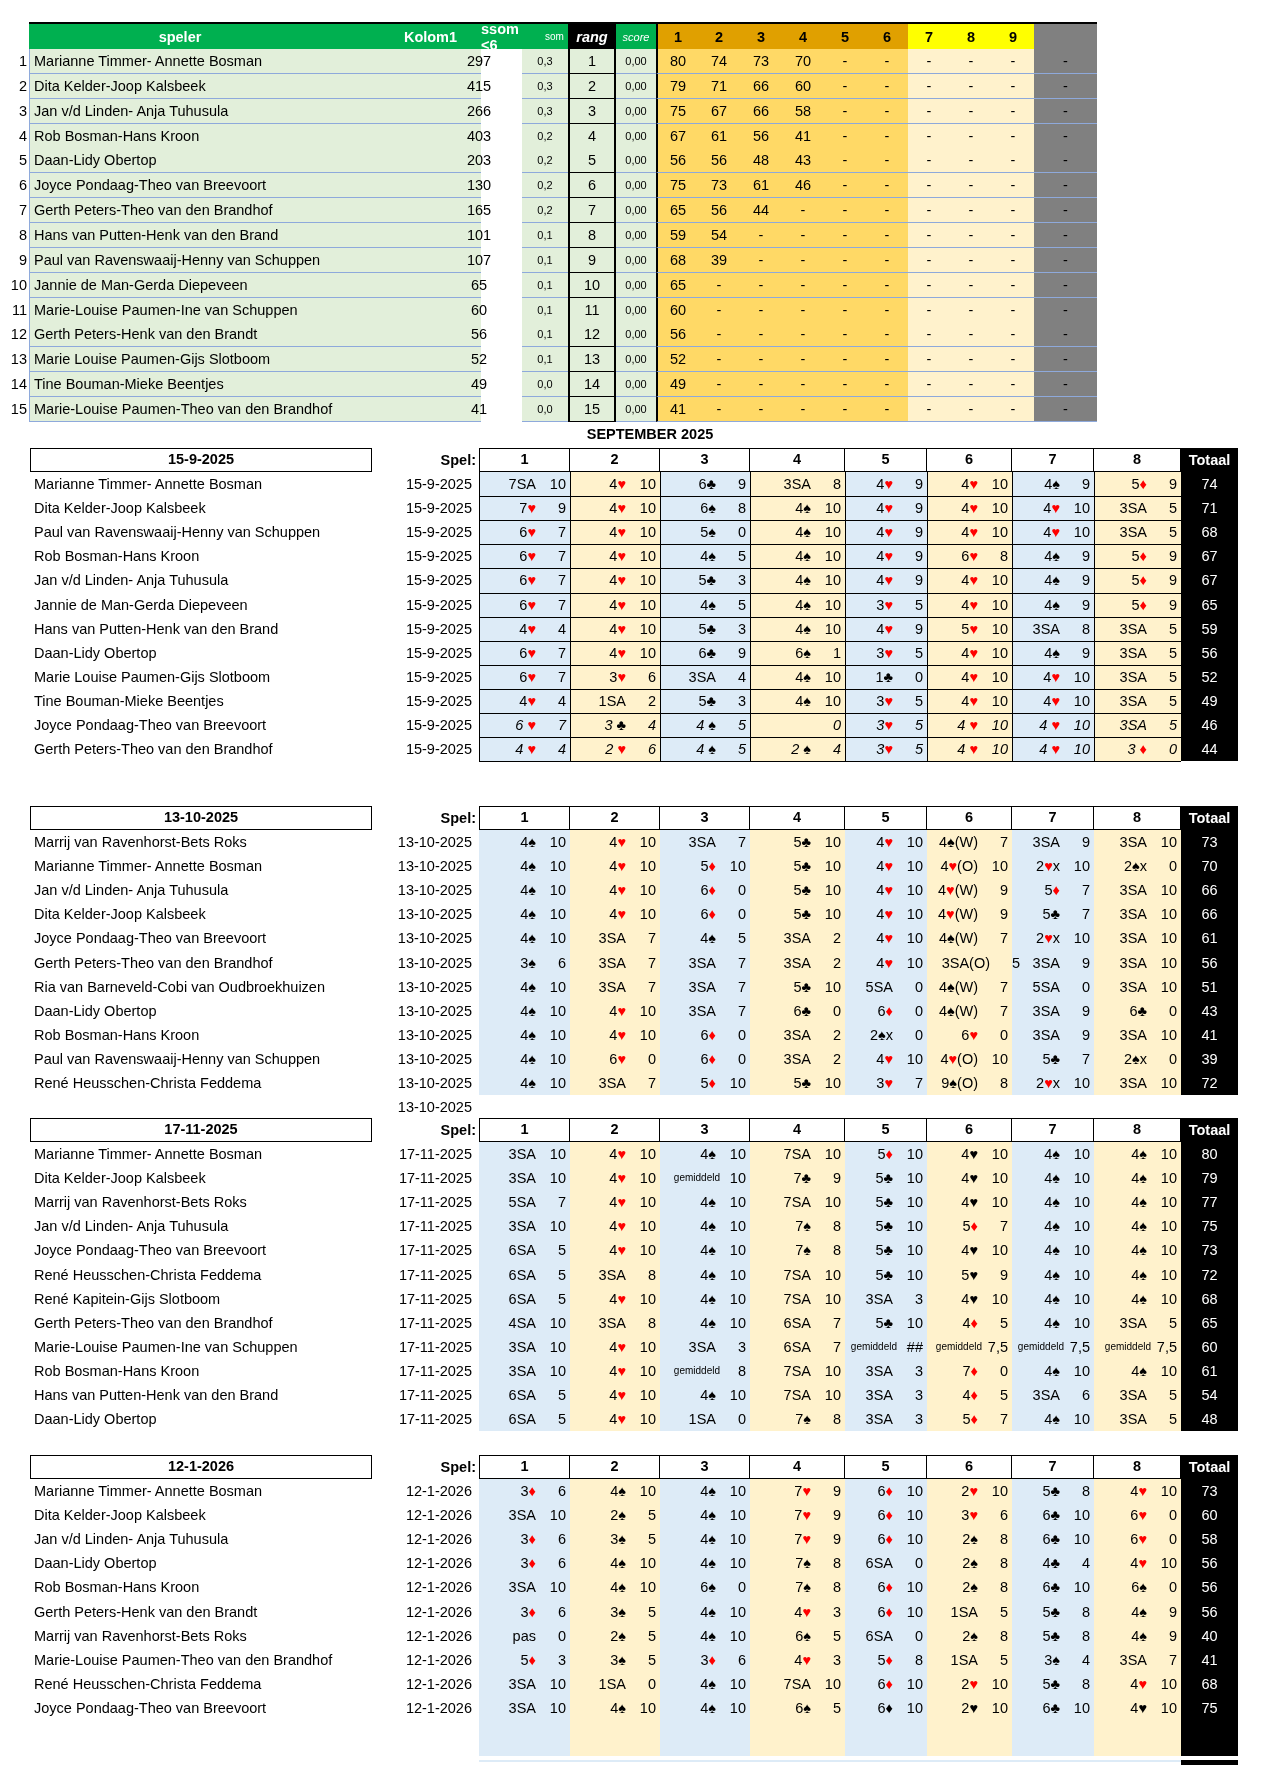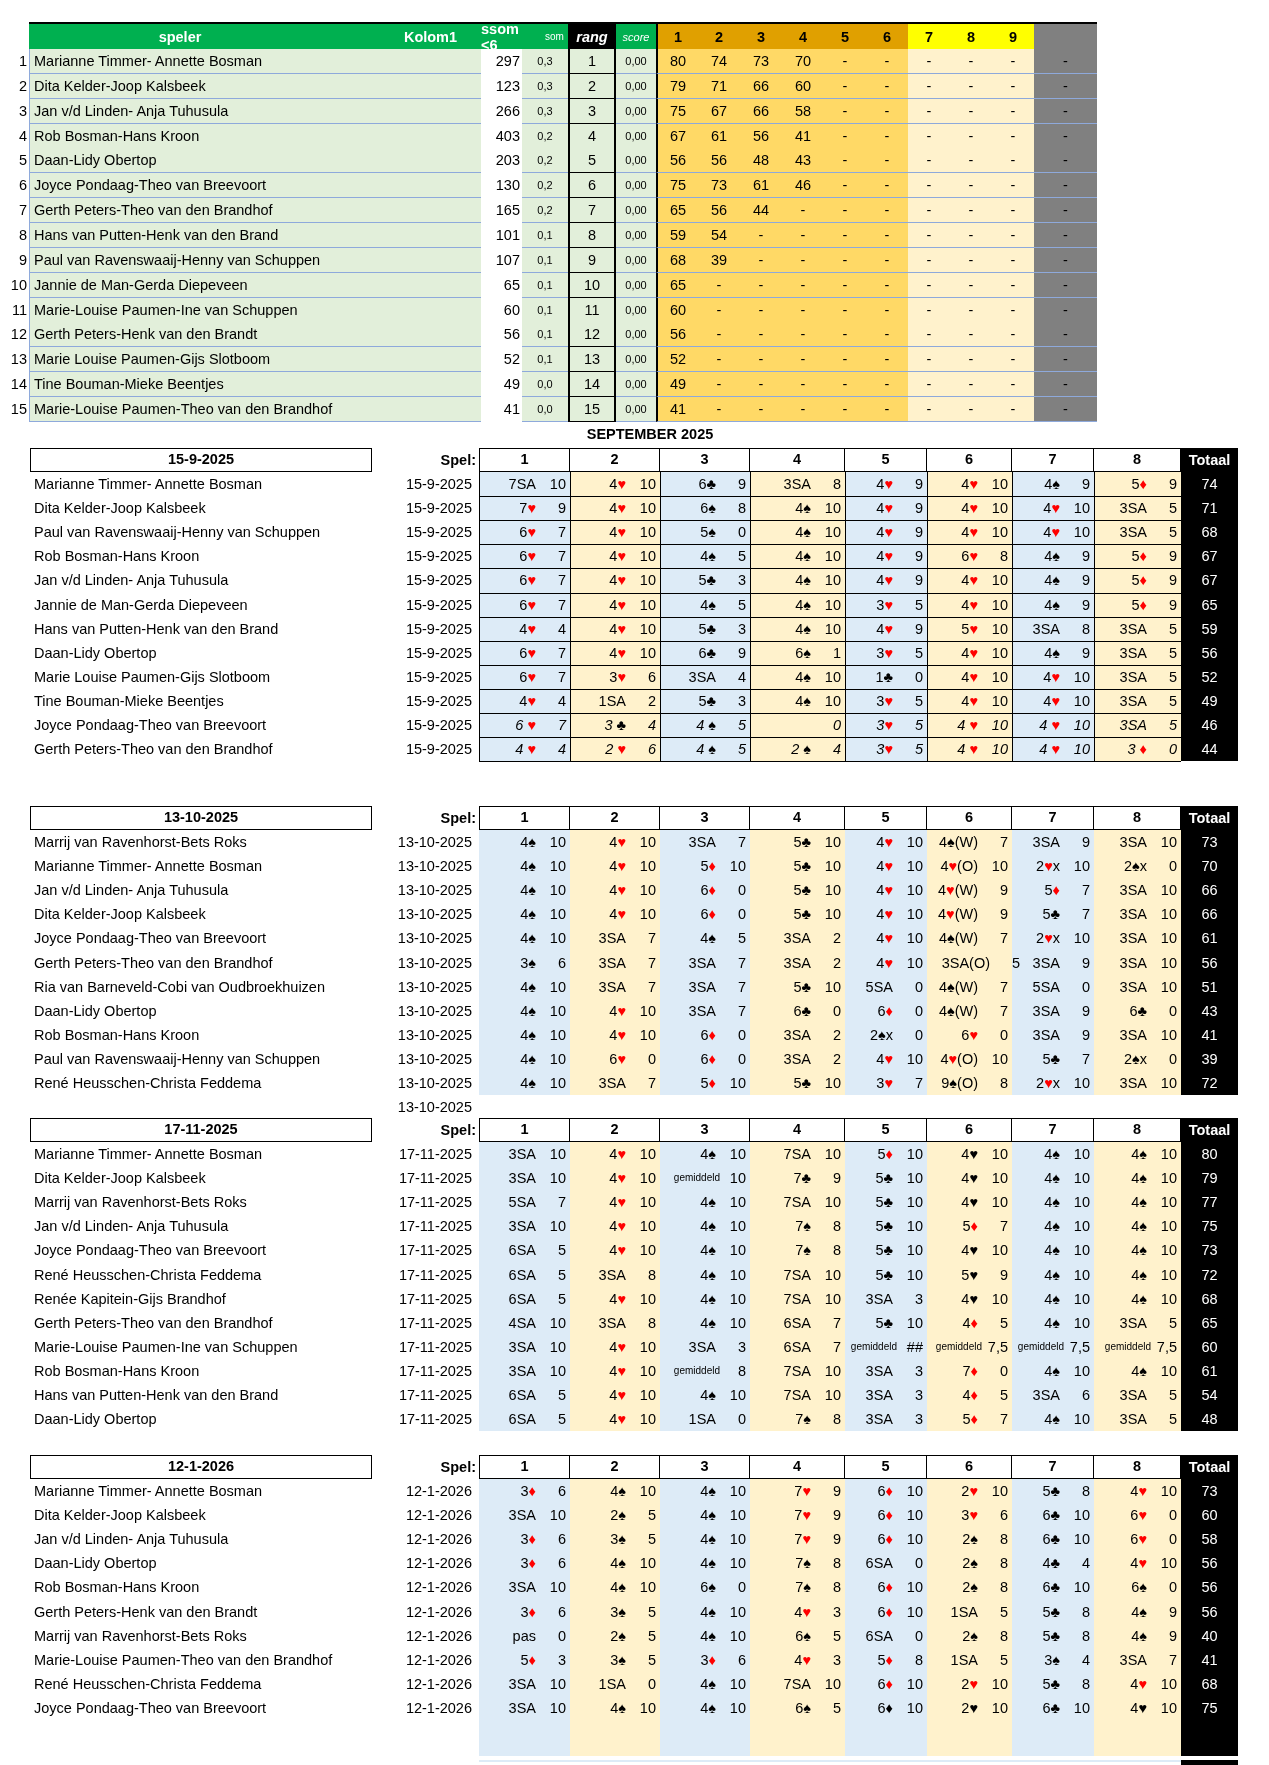--- a/index.html
+++ b/index.html
@@ -5,21 +5,21 @@
   * { box-sizing: border-box; margin: 0; padding: 0; }
   body { width: 1269px; height: 1765px; background: #ffffff; font-family: "Liberation Sans", sans-serif; font-size: 14.5px; color: #000; position: relative; overflow: hidden; }
 
   
   .rank { position: absolute; left: 0; top: 24px; }
   .rank .hdr { position: absolute; top: 0; height: 25px; color: #fff; font-weight: bold; display: flex; align-items: center; justify-content: center; }
   .rank .row { position: absolute; left: 0; height: 25px; width: 1097px; }
   .rank .c { position: absolute; top: 0; height: 25px; line-height: 25px; white-space: nowrap; overflow: hidden; }
   .rank .num { left: 0; width: 29px; text-align: right; padding-right: 2px; }
   .rank .name { left: 29px; width: 452px; padding-left: 4px; background: #e2efda; border-bottom: 1px solid #8ea9db; border-left: 1px solid #8ea9db; }
-  .rank .ssom { left: 438px; width: 84px; text-align: right; padding-right: 2px; }
+  .rank .ssom { left: 438px; width: 84px; text-align: center; padding-right: 2px; }
   .rank .som { left: 522px; width: 46px; text-align: center; font-size: 11px; background: #e2efda; border-bottom: 1px solid #8ea9db; }
   .rank .rang { left: 568px; width: 48px; text-align: center; background: #e2efda; border-left: 2px solid #000; border-right: 2px solid #000; border-bottom: 1px solid #000; }
   .rank .score { left: 616px; width: 40px; text-align: center; font-size: 11px; background: #e2efda; border-bottom: 1px solid #8ea9db; }
   .rank .g { width: 42px; text-align: center; border-bottom: 1px solid #8ea9db; }
   .rank .g.o { background: #ffd966; }
   .rank .g.y { background: #fff2cc; }
   .rank .g.k { background: #808080; }
 
   
   .month { position: absolute; left: 480px; top: 426px; width: 340px; text-align: center; font-weight: bold; font-size: 14.5px; }
@@ -99,21 +99,21 @@
         <div class="c g o" style="left:824px;width:42px;">-</div>
         <div class="c g o" style="left:866px;width:42px;">-</div>
         <div class="c g y" style="left:908px;width:42px;">-</div>
         <div class="c g y" style="left:950px;width:42px;">-</div>
         <div class="c g y" style="left:992px;width:42px;">-</div>
         <div class="c g k" style="left:1034px;width:63px;">-</div>
       </div>
       <div class="row" style="top: 49.85px;">
         <div class="c num">2</div>
         <div class="c name">Dita Kelder-Joop Kalsbeek</div>
-        <div class="c ssom">123</div>
+        <div class="c ssom">415</div>
         <div class="c som">0,3</div>
         <div class="c rang">2</div>
         <div class="c score">0,00</div>
         <div class="c g o" style="left:656px;width:42px;border-left:2px solid #000;">79</div>
         <div class="c g o" style="left:698px;width:42px;">71</div>
         <div class="c g o" style="left:740px;width:42px;">66</div>
         <div class="c g o" style="left:782px;width:42px;">60</div>
         <div class="c g o" style="left:824px;width:42px;">-</div>
         <div class="c g o" style="left:866px;width:42px;">-</div>
         <div class="c g y" style="left:908px;width:42px;">-</div>
@@ -1517,21 +1517,21 @@
           <span class="bid">4♠</span>
           <span class="pts">10</span>
         </div>
         <div class="cell" style="left:1094px;width:87px;top:0;">
           <span class="bid">4♠</span>
           <span class="pts">10</span>
         </div>
         <div class="tcell">72</div>
       </div>
       <div class="prow" style="top:168.60000000000002px;">
-        <div class="pname">Renée Kapitein-Gijs Brandhof</div>
+        <div class="pname">René Kapitein-Gijs Slotboom</div>
         <div class="pdate">17-11-2025</div>
         <div class="cell" style="left:479px;width:91px;top:0;">
           <span class="bid">6SA</span>
           <span class="pts">5</span>
         </div>
         <div class="cell" style="left:570px;width:90px;top:0;">
           <span class="bid">4<span class="red">♥</span></span>
           <span class="pts">10</span>
         </div>
         <div class="cell" style="left:660px;width:90px;top:0;">

